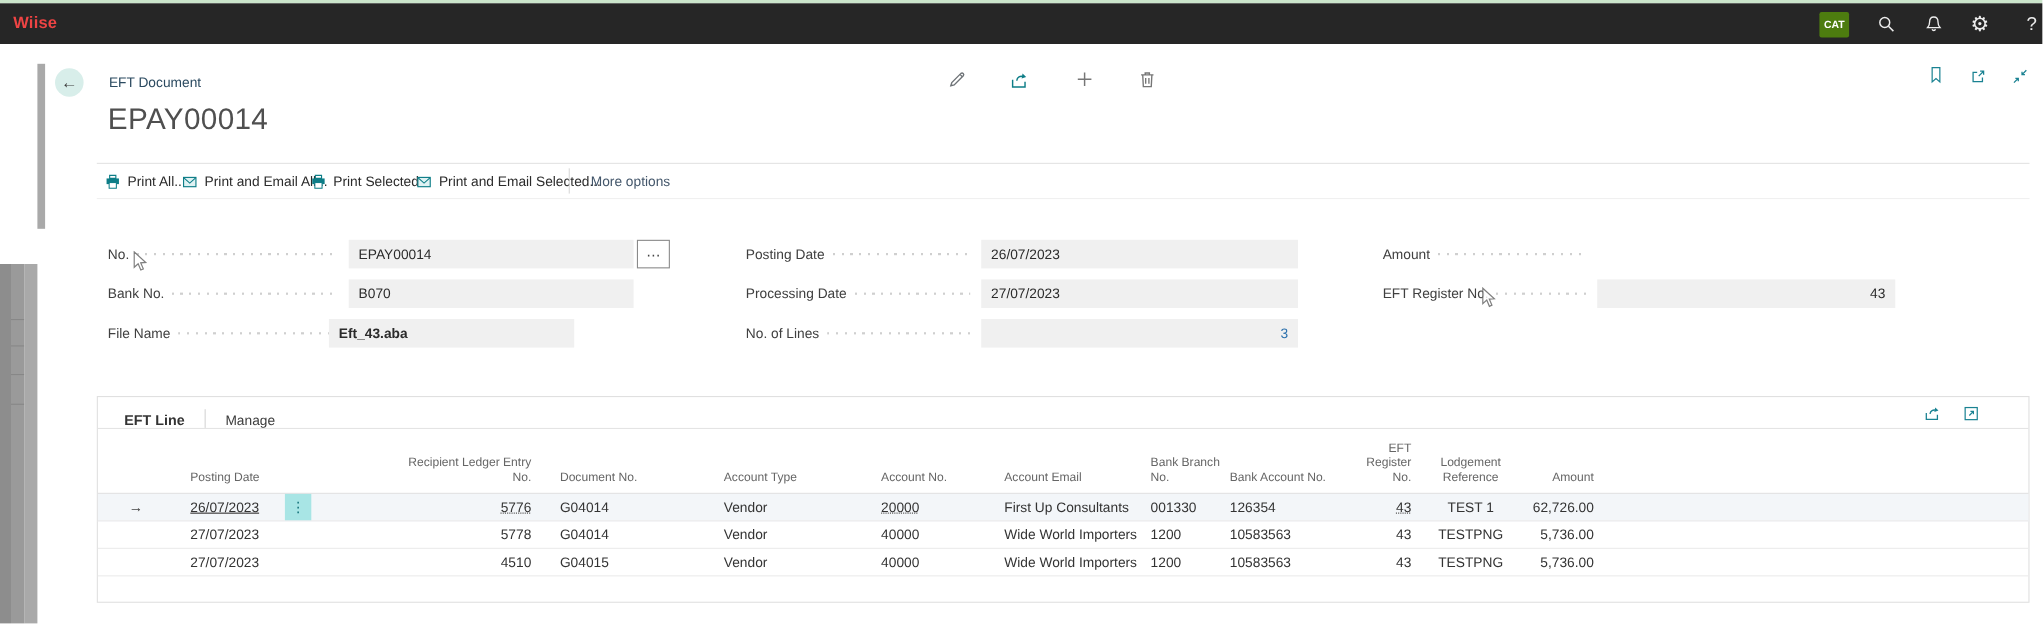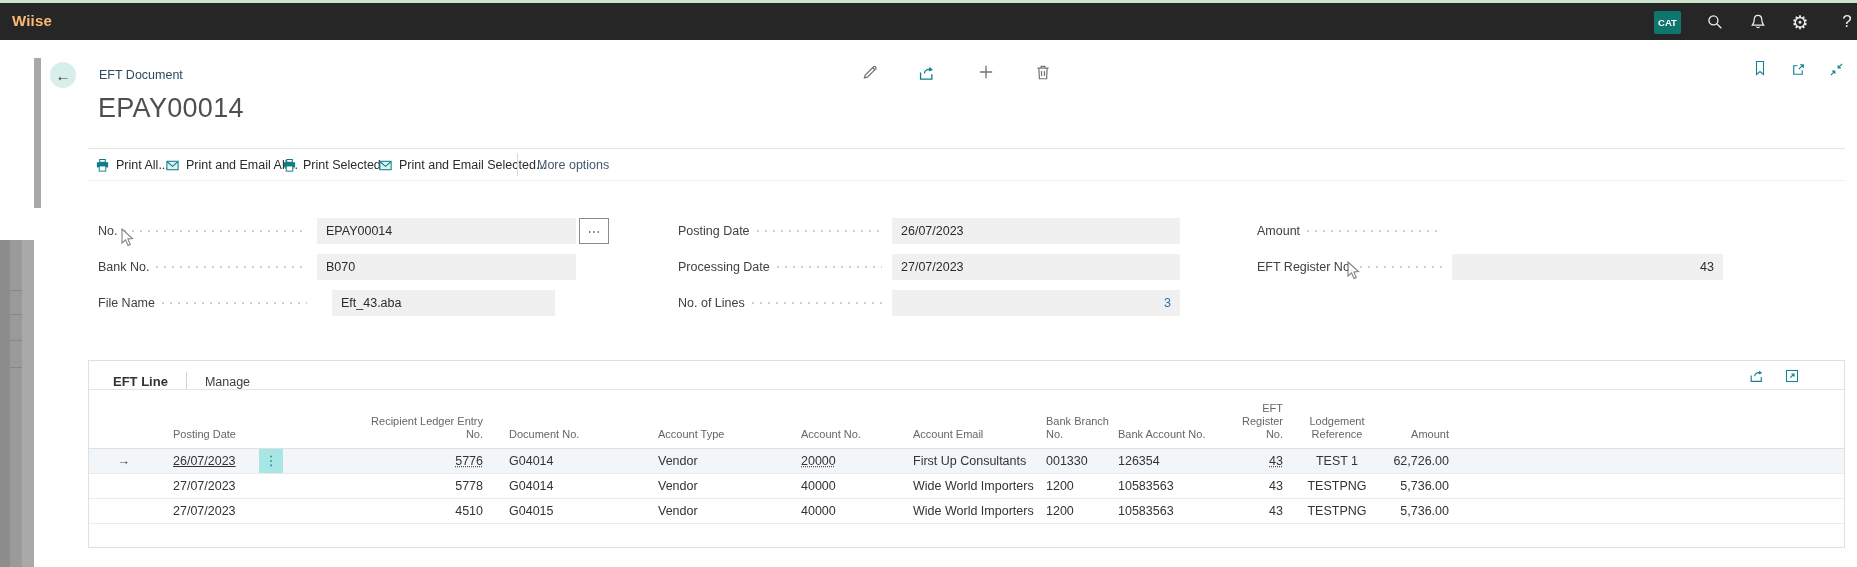--- a/index.html
+++ b/index.html
@@ -2,22 +2,22 @@
 <html><head>
 <meta charset="utf-8">
 <style>
   html,body{margin:0;padding:0;background:#fff;}
   #app{position:relative;width:1857px;height:567px;overflow:hidden;
        font-family:"Liberation Sans", sans-serif;color:#333;background:#fff;}
 
   
   .greenbar{position:absolute;left:0;top:0;width:1857px;height:3px;background:#cbe5cb;}
   .topbar{position:absolute;left:0;top:3px;width:1857px;height:37px;background:#262626;}
-  .brand{position:absolute;left:12px;top:9px;font-size:15px;font-weight:bold;color:#fdba74;letter-spacing:.2px;}
-  .badge{position:absolute;left:1654px;top:8px;width:27px;height:23px;background:#0f766e;color:#fff;
+  .brand{position:absolute;left:12px;top:9px;font-size:15px;font-weight:bold;color:#ef4444;letter-spacing:.2px;}
+  .badge{position:absolute;left:1654px;top:8px;width:27px;height:23px;background:#4d7c0f;color:#fff;
          font-size:9.5px;font-weight:bold;display:flex;align-items:center;justify-content:center;border-radius:2px;}
   .tb-ic{position:absolute;top:9px;width:20px;height:20px;display:flex;align-items:center;justify-content:center;}
   .gear-glyph{color:#ececec;font-size:19px;line-height:19px;}
   .help-glyph{color:#ececec;font-size:17px;font-weight:400;}
 
   
   .strip{position:absolute;}
   .stripA{left:0;top:240px;width:10px;height:327px;background:#8d8d8d;}
   .stripB{left:10px;top:240px;width:12px;height:327px;background:#9a9a9a;}
   .stripB .seg{position:absolute;left:0;width:12px;height:1px;background:#878787;}
@@ -235,21 +235,21 @@
   <div class="flabel" style="left:98px;top:254px;width:213px;">
     <span class="t">Bank No.</span>
       <span class="leader"></span>
   </div>
   <div class="fbox" style="left:317px;top:254px;width:259px;">B070</div>
 
   <div class="flabel" style="left:98px;top:290px;width:213px;">
     <span class="t">File Name</span>
       <span class="leader"></span>
   </div>
-  <div class="fbox" style="left:332px;top:290px;width:223px;">Eft_43.aba</div>
+  <div class="fbox" style="left:299px;top:290px;width:223px;font-weight:bold;">Eft_43.aba</div>
 
   <div class="flabel" style="left:678px;top:218px;width:208px;">
     <span class="t">Posting Date</span>
       <span class="leader"></span>
   </div>
   <div class="fbox" style="left:892px;top:218px;width:288px;">26/07/2023</div>
 
   <div class="flabel" style="left:678px;top:254px;width:208px;">
     <span class="t">Processing Date</span>
       <span class="leader"></span>

